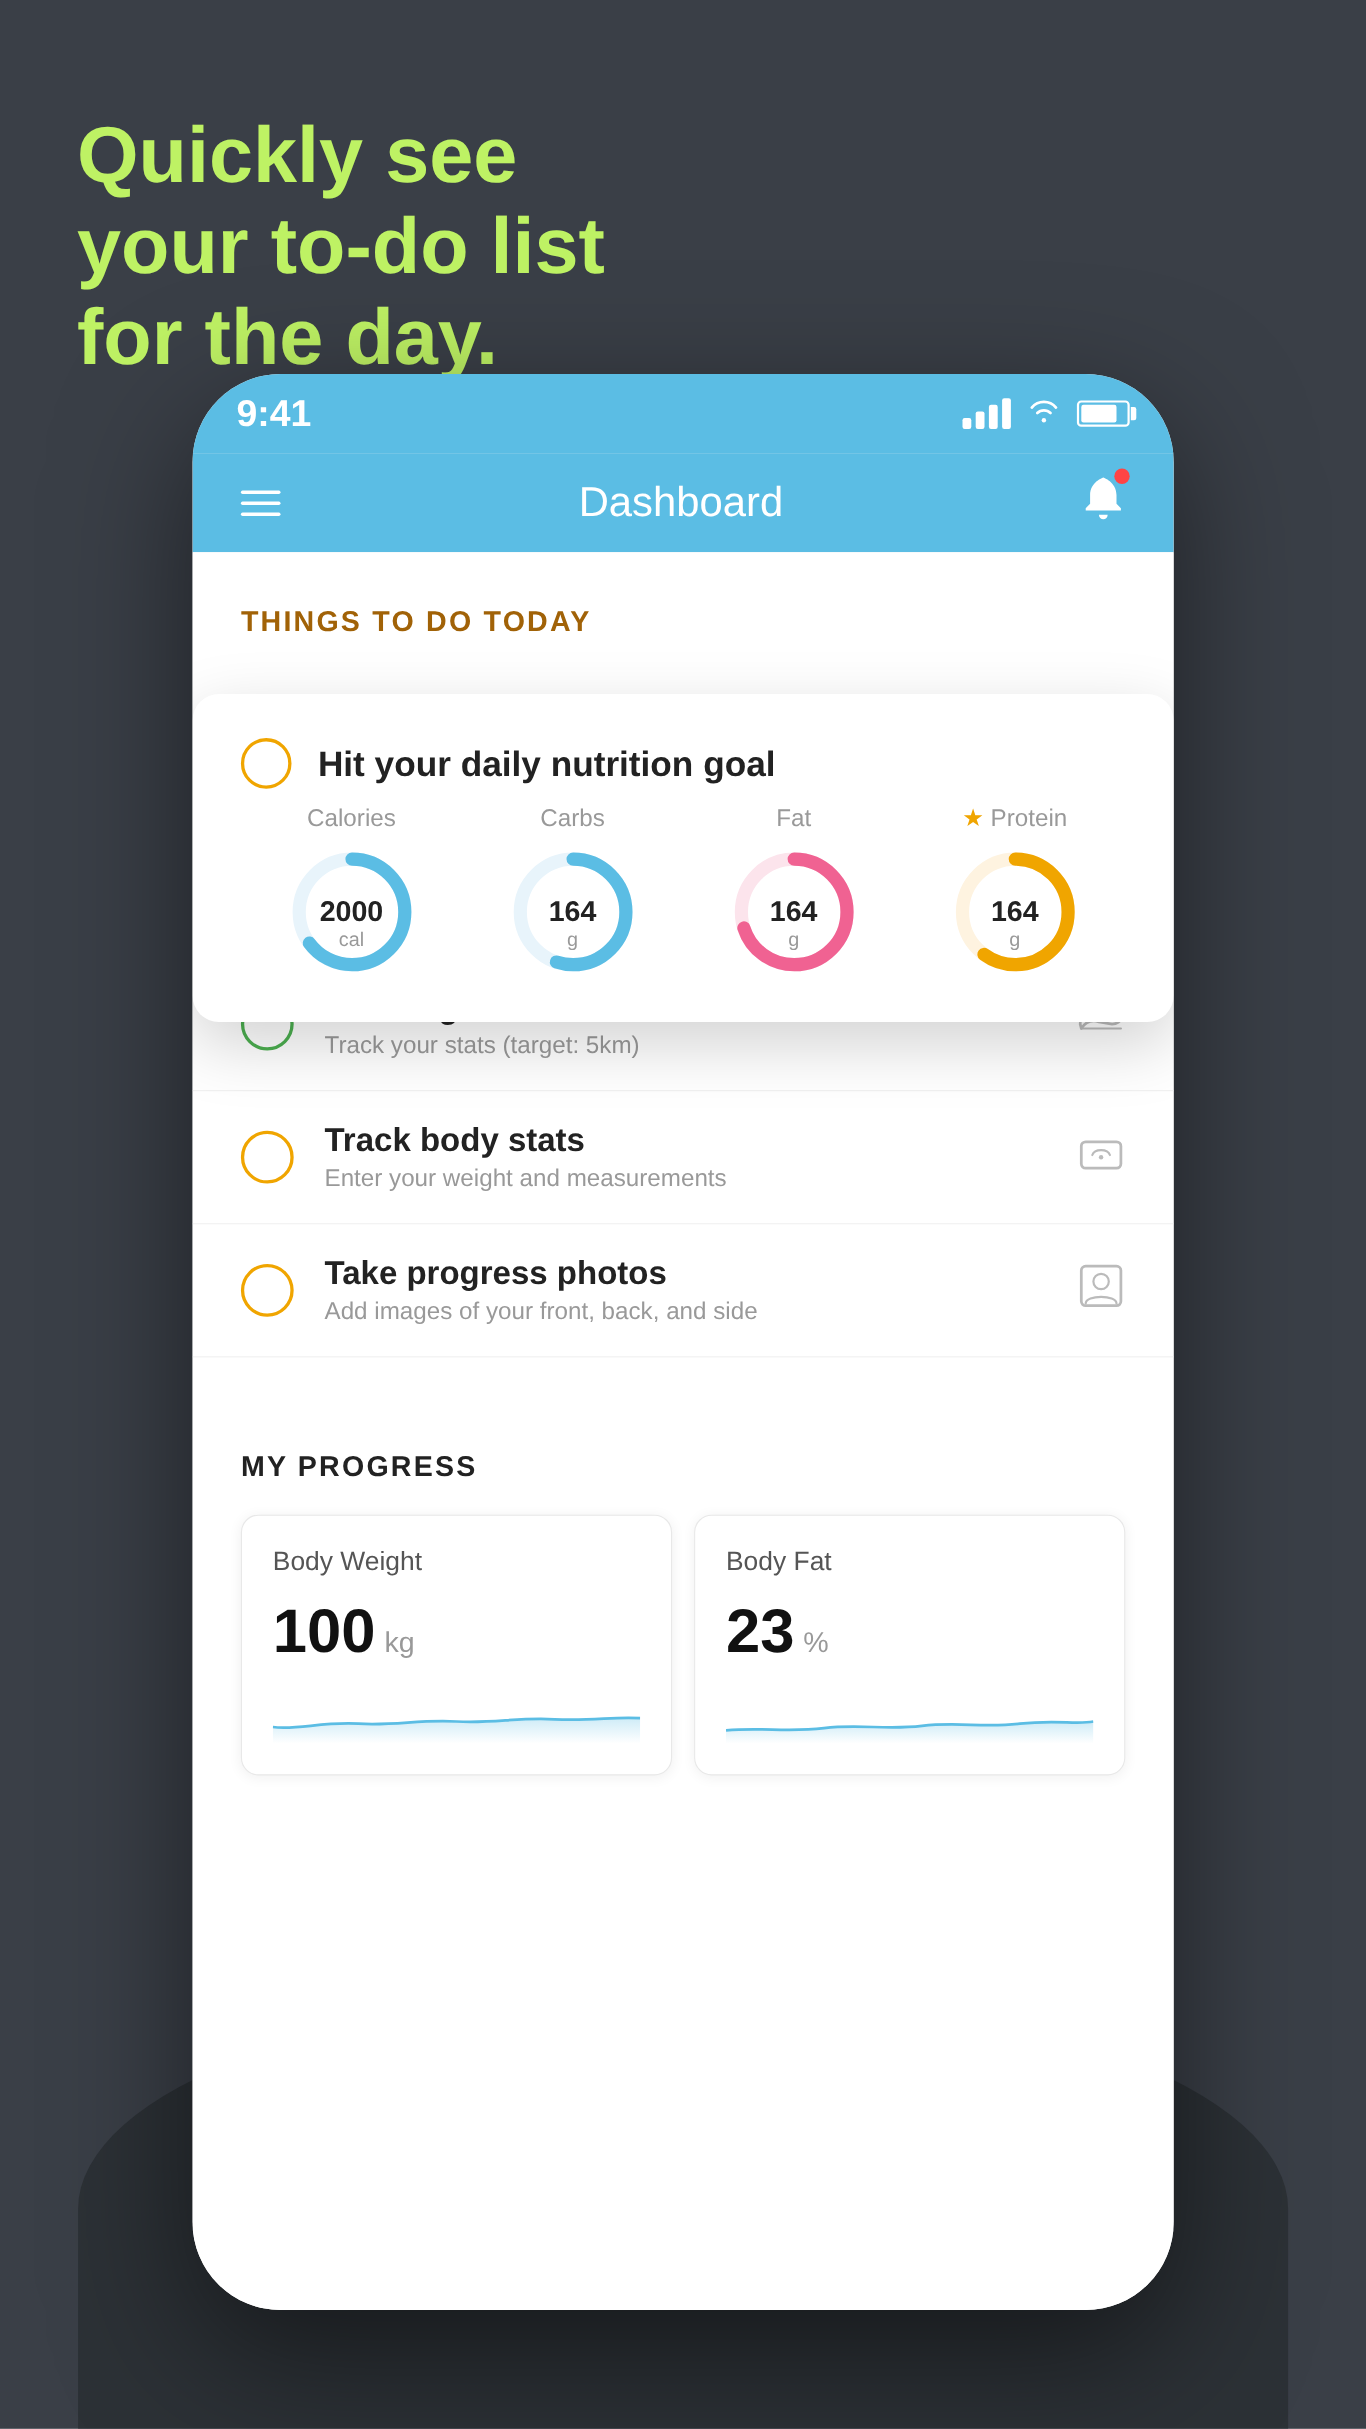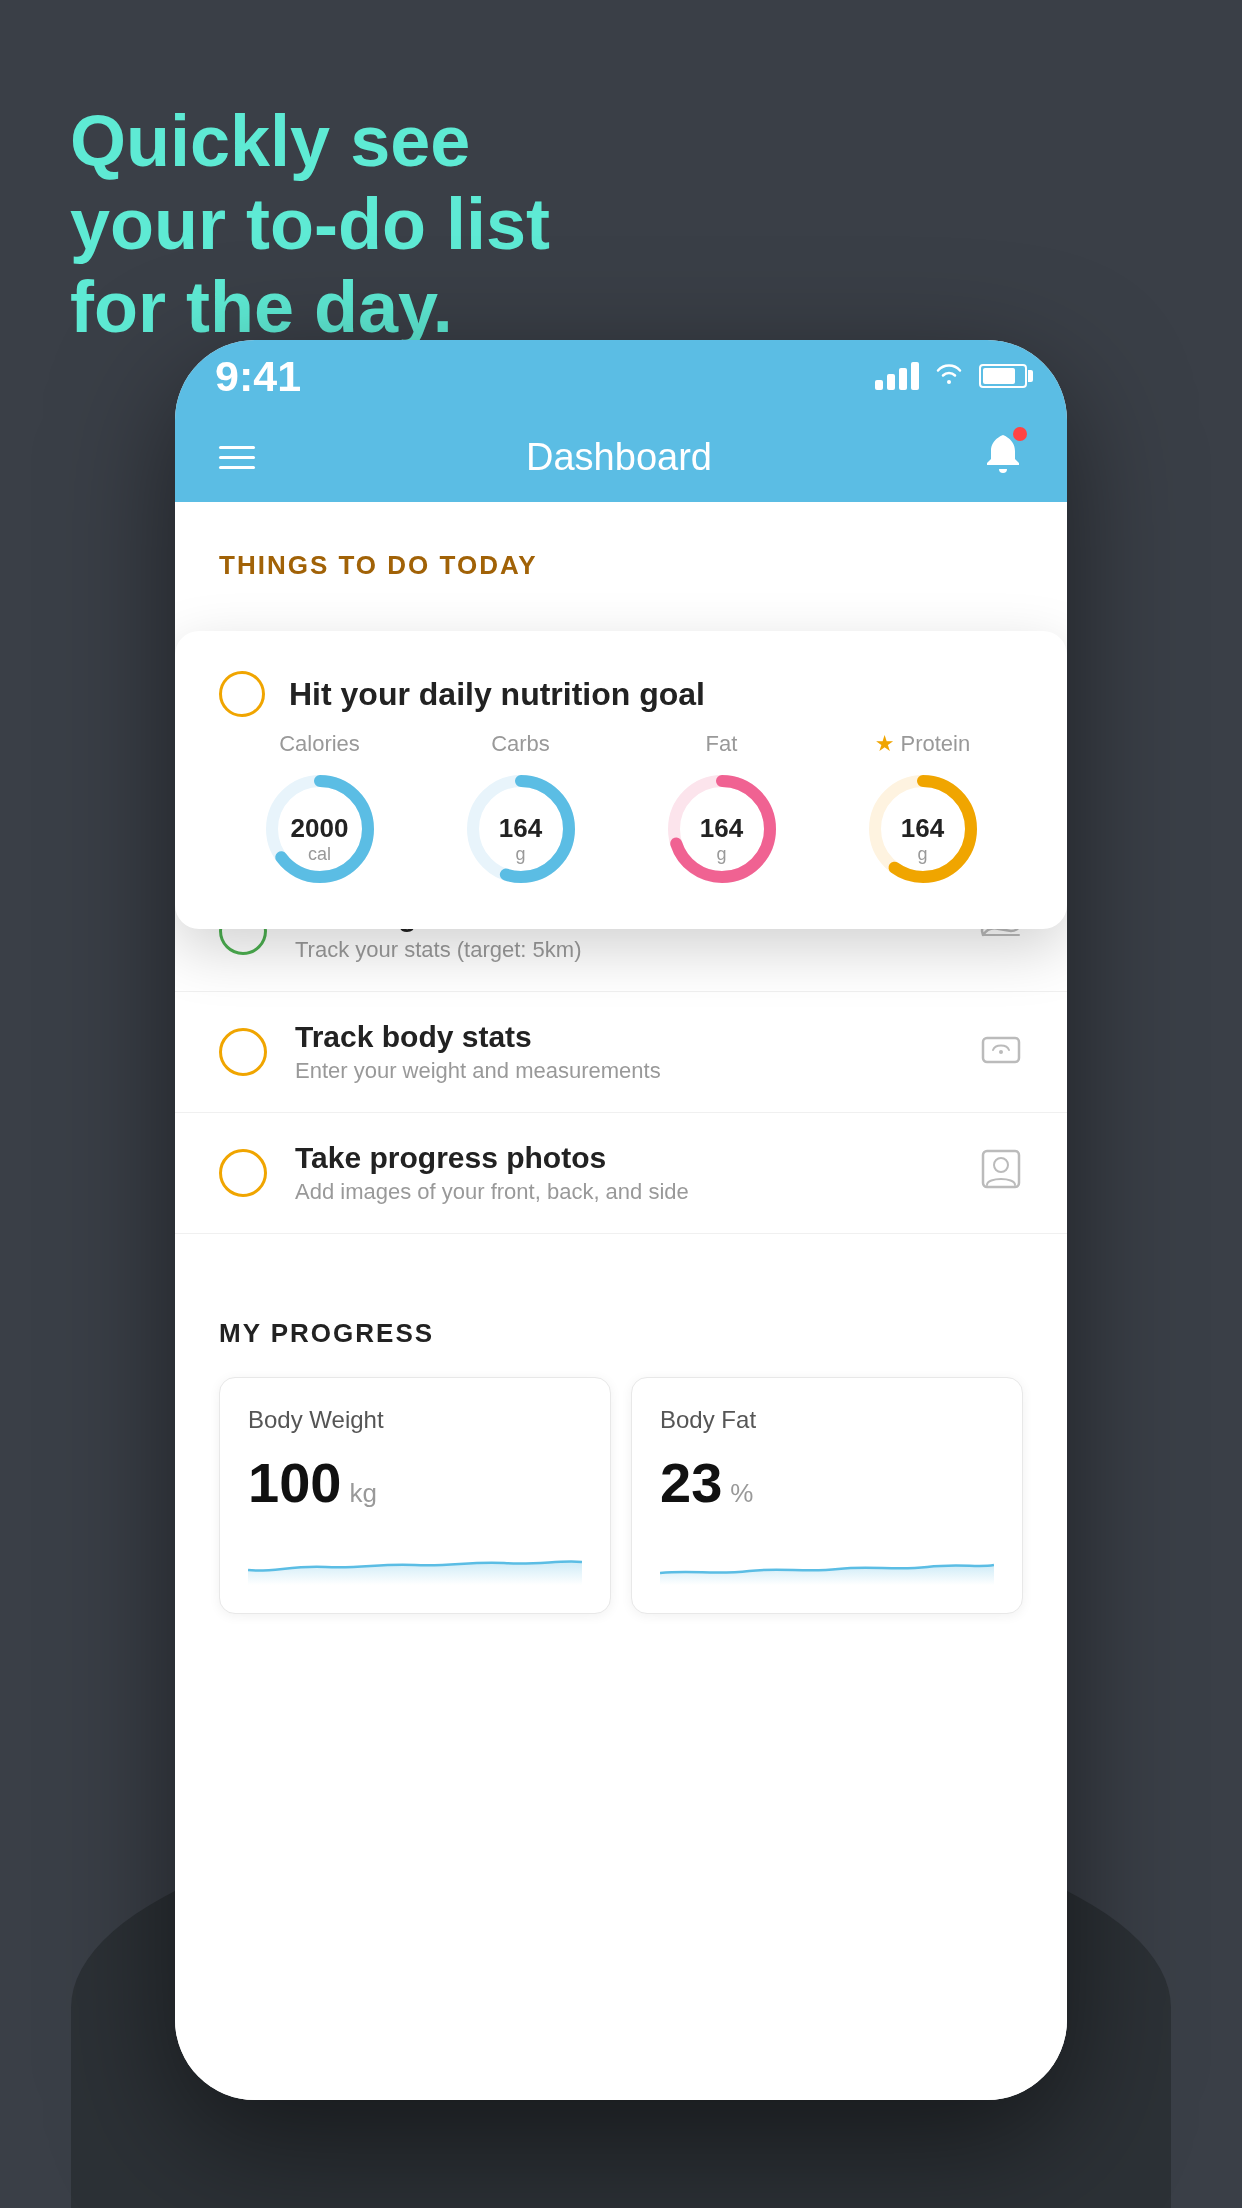--- a/index.html
+++ b/index.html
@@ -11,21 +11,21 @@
       background: #3a3f47;
       font-family: -apple-system, 'Helvetica Neue', Arial, sans-serif;
       position: relative;
       overflow: hidden;
     }
 
     .headline {
       position: absolute;
       top: 100px;
       left: 70px;
-      color: #5eead4;
+      color: #bef264;
       font-size: 72px;
       font-weight: 800;
       line-height: 1.15;
     }
 
     
     .phone {
       position: absolute;
       top: 340px;
       left: 175px;
@@ -41,21 +41,21 @@
     .status-bar {
       background: #5bbde4;
       height: 72px;
       display: flex;
       align-items: center;
       justify-content: space-between;
       padding: 0 40px;
     }
     .status-time {
       color: #fff;
-      font-size: 43px;
+      font-size: 34px;
       font-weight: 600;
     }
     .status-icons {
       display: flex;
       align-items: center;
       gap: 14px;
     }
     .signal-bars {
       display: flex;
       align-items: flex-end;

